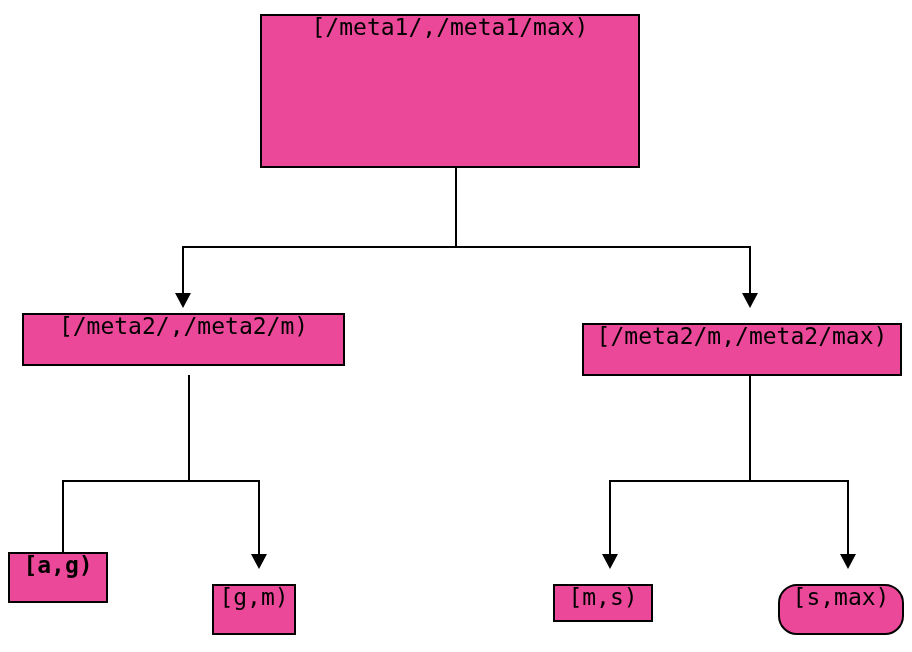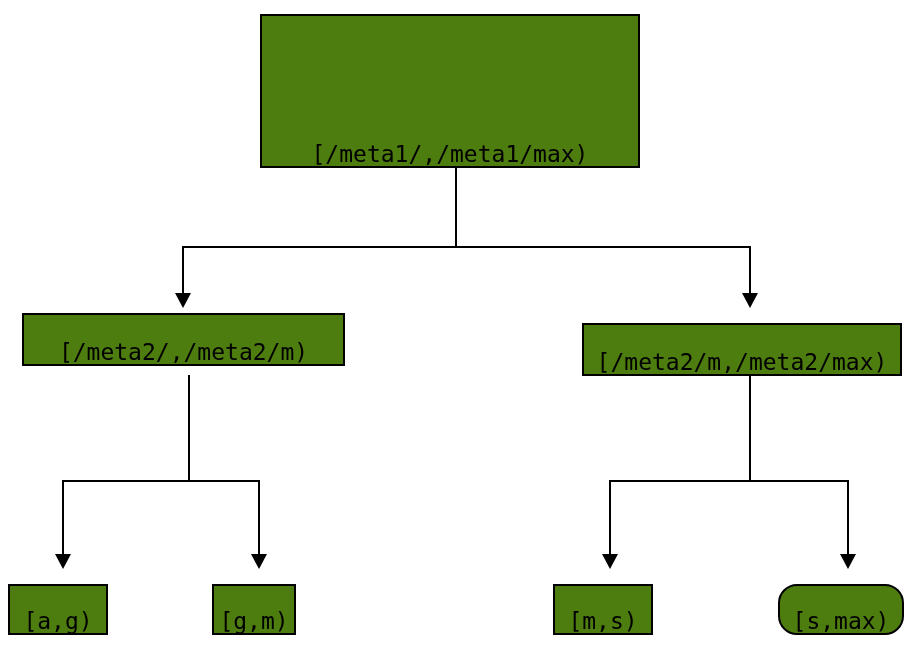--- a/index.html
+++ b/index.html
@@ -20,34 +20,34 @@
     position: absolute;
     left: 0;
     top: 0;
     width: 912px;
     height: 652px;
   }
   .node {
     position: absolute;
     box-sizing: border-box;
     border: 2px solid #000000;
-    background: #4d7c0f;
+    background: #ec4899;
     display: flex;
-    align-items: flex-end;
+    align-items: flex-start;
     justify-content: center;
     font-size: 23px;
     line-height: 1;
     white-space: nowrap;
   }
   .node-root  { left: 260px; top:  14px; width: 380px; height: 154px; }
   .node-left  { left:  22px; top: 313px; width: 323px; height:  53px; }
   .node-right { left: 582px; top: 323px; width: 320px; height:  53px; }
-  .node-ag    { left:   8px; top: 584px; width: 100px; height:  51px; }
+  .node-ag    { left:   8px; top: 552px; width: 100px; height:  51px; font-weight: bold; }
   .node-gm    { left: 212px; top: 584px; width:  84px; height:  51px; }
-  .node-ms    { left: 553px; top: 584px; width: 100px; height:  51px; }
+  .node-ms    { left: 553px; top: 584px; width: 100px; height:  38px; }
   .node-smax  { left: 778px; top: 584px; width: 126px; height:  51px; border-radius: 19px; }
 </style>
 </head>
 <body>
 
 <div class="canvas">
 
   <svg class="edges-svg" width="912" height="652" viewBox="0 0 912 652" xmlns="http://www.w3.org/2000/svg">
 
     <g stroke="#000000" stroke-width="2" fill="none">

